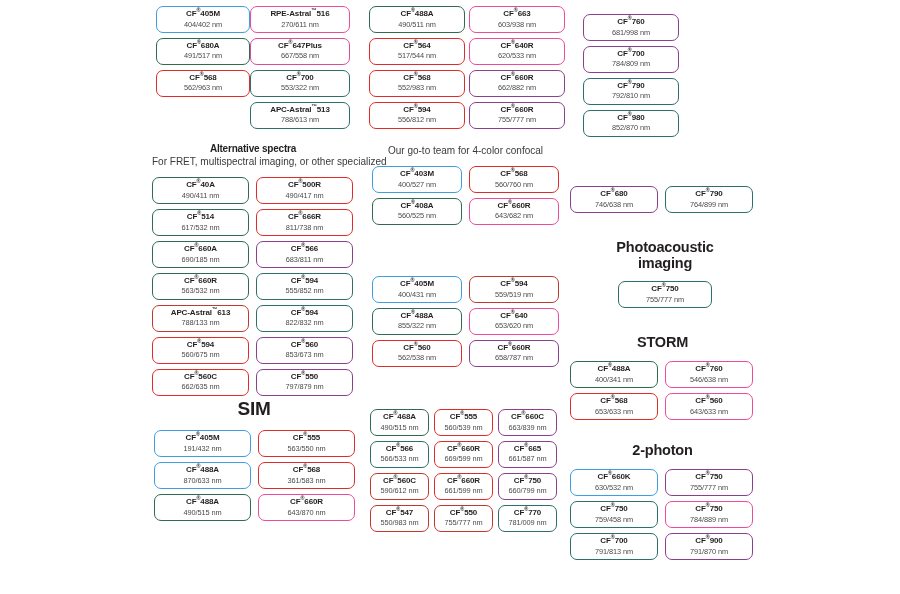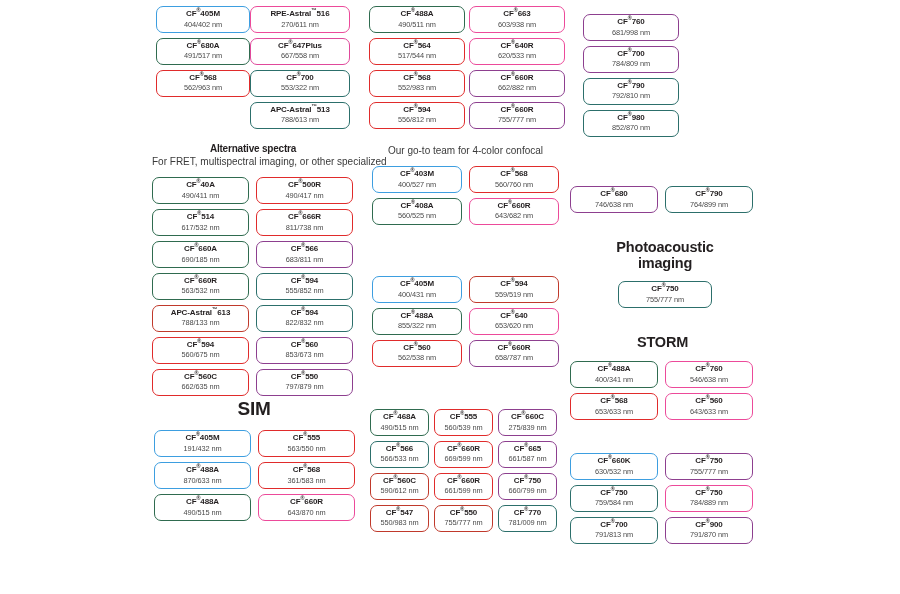--- a/index.html
+++ b/index.html
@@ -340,32 +340,33 @@
           <span class="sp">653/633 nm</span>
         </div>
         <div class="card" style="border-color: rgb(236, 74, 154);">
           <span class="nm">CF<sup>®</sup>560</span>
           <span class="sp">643/633 nm</span>
         </div>
       </div>
   </div>
 
   <div class="block" style="left:570px; top:442px; width:185px;">
+    <div class="sec-title" style="font-size:14.5px;">2-photon</div>
     <div class="cards sec-cards" style="grid-template-columns:repeat(2,88px); margin-top:11px;">
         <div class="card" style="border-color: rgb(61, 158, 224);">
           <span class="nm">CF<sup>®</sup>660K</span>
           <span class="sp">630/532 nm</span>
         </div>
         <div class="card" style="border-color: rgb(141, 63, 143);">
           <span class="nm">CF<sup>®</sup>750</span>
           <span class="sp">755/777 nm</span>
         </div>
         <div class="card" style="border-color: rgb(44, 111, 107);">
           <span class="nm">CF<sup>®</sup>750</span>
-          <span class="sp">759/584 nm</span>
+          <span class="sp">759/458 nm</span>
         </div>
         <div class="card" style="border-color: rgb(236, 74, 154);">
           <span class="nm">CF<sup>®</sup>750</span>
           <span class="sp">784/889 nm</span>
         </div>
         <div class="card" style="border-color: rgb(44, 111, 107);">
           <span class="nm">CF<sup>®</sup>700</span>
           <span class="sp">791/813 nm</span>
         </div>
         <div class="card" style="border-color: rgb(141, 63, 143);">
@@ -410,21 +411,21 @@
         <div class="card" style="border-color: rgb(47, 107, 79);">
           <span class="nm">CF<sup>®</sup>468A</span>
           <span class="sp">490/515 nm</span>
         </div>
         <div class="card" style="border-color: rgb(224, 43, 43);">
           <span class="nm">CF<sup>®</sup>555</span>
           <span class="sp">560/539 nm</span>
         </div>
         <div class="card" style="border-color: rgb(141, 63, 143);">
           <span class="nm">CF<sup>®</sup>660C</span>
-          <span class="sp">275/839 nm</span>
+          <span class="sp">663/839 nm</span>
         </div>
         <div class="card" style="border-color: rgb(44, 111, 107);">
           <span class="nm">CF<sup>®</sup>566</span>
           <span class="sp">566/533 nm</span>
         </div>
         <div class="card" style="border-color: rgb(224, 43, 43);">
           <span class="nm">CF<sup>®</sup>660R</span>
           <span class="sp">669/599 nm</span>
         </div>
         <div class="card" style="border-color: rgb(141, 63, 143);">

